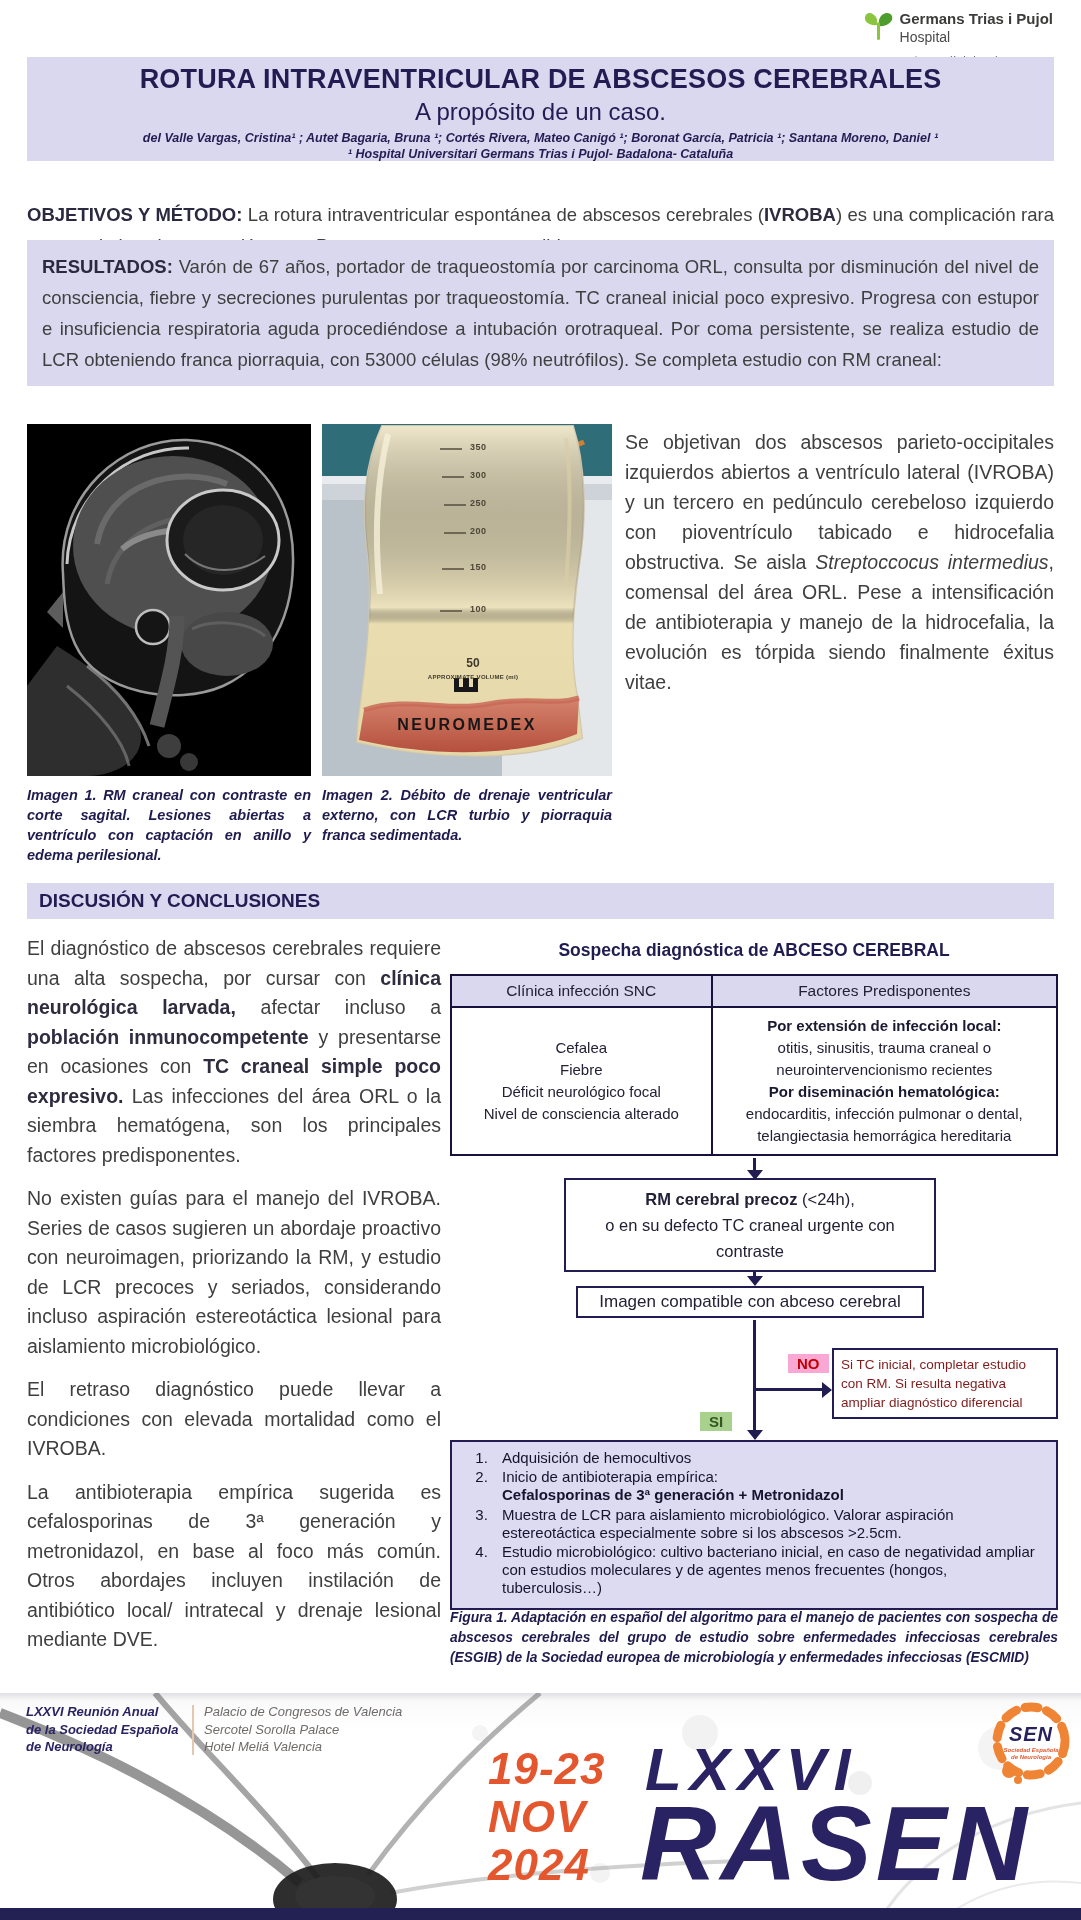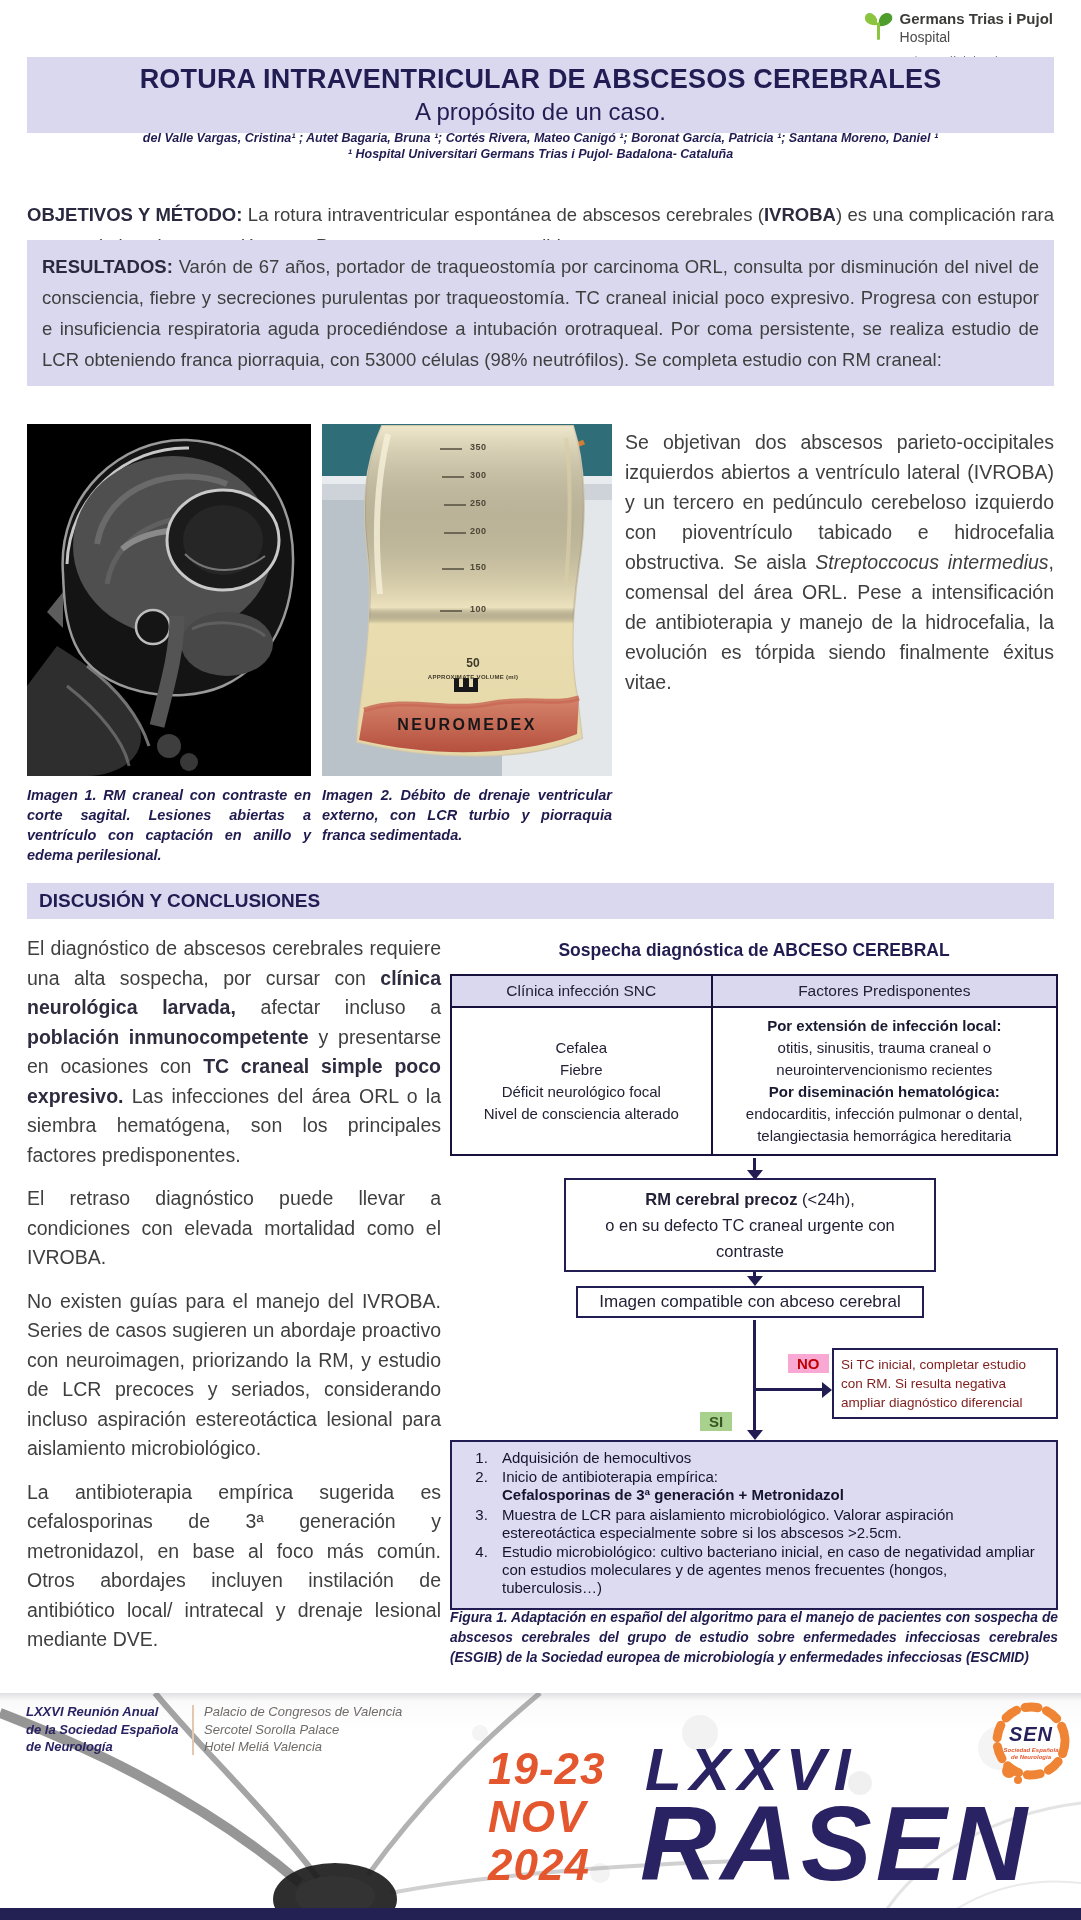--- a/index.html
+++ b/index.html
@@ -8,21 +8,21 @@
          font-family:"Liberation Sans", sans-serif; }
   .page { position:absolute; inset:0; width:1081px; height:1920px; background:#fff; }
 
   
   .hosp-logo { position:absolute; top:10px; right:28px; display:flex; gap:6px; align-items:flex-start; }
   .hosp-text .l1 { font-size:15px; font-weight:bold; color:#3b3b3a; line-height:17px; }
   .hosp-text .l2 { font-size:14px; color:#4a4a49; line-height:15px; }
   .hosp-text .l3 { font-size:9.5px; color:#4a4a49; margin-top:8px; }
 
   
-  .title-block { position:absolute; left:27px; top:57px; width:1027px; height:76px;
+  .title-block { position:absolute; left:27px; top:57px; width:1027px; height:104px;
                  background:#d9d8ef; text-align:center; padding-top:7px; }
   .main-title { font-size:27px; font-weight:600; color:#211d53; letter-spacing:.2px; }
   .sub-title  { font-size:24px; font-weight:500; color:#211d53; margin-top:3px; }
   .authors    { font-size:12.5px; font-weight:bold; font-style:italic; color:#211d53; margin-top:5px; }
   .affil      { font-size:12.5px; font-weight:bold; font-style:italic; color:#211d53; margin-top:2px; }
 
   
   .objetivos { position:absolute; left:27px; top:169px; width:1027px;
                font-size:18.5px; line-height:31px; color:#3f3f3f; text-align:justify;margin-top:30px; }
   .objetivos b, .resultados b { color:#2e2c3e; }
@@ -226,22 +226,22 @@
 
     <p class="findings"><span>Se objetivan dos abscesos parieto-occipitales izquierdos abiertos a ventrículo lateral (IVROBA) y un tercero en pedúnculo cerebeloso izquierdo con pioventrículo tabicado e hidrocefalia obstructiva. Se aisla </span><i>Streptoccocus intermedius</i><span>, comensal del área ORL. Pese a intensificación de antibioterapia y manejo de la hidrocefalia, la evolución es tórpida siendo finalmente éxitus vitae.</span></p>
   </div>
 
   <div class="disc-bar">
     <span>DISCUSIÓN Y CONCLUSIONES</span>
   </div>
 
   <div class="left-col">
     <p><span>El diagnóstico de abscesos cerebrales requiere una alta sospecha, por cursar con </span><b>clínica neurológica larvada,</b><span> afectar incluso a </span><b>población inmunocompetente</b><span> y presentarse en ocasiones con </span><b>TC craneal simple poco expresivo.</b><span> Las infecciones del área ORL o la siembra hematógena, son los principales factores predisponentes.</span></p>
+    <p>No existen guías para el manejo del IVROBA. Series de casos sugieren un abordaje proactivo con neuroimagen, priorizando la RM, y estudio de LCR precoces y seriados, considerando incluso aspiración estereotáctica lesional para aislamiento microbiológico.</p>
     <p>El retraso diagnóstico puede llevar a condiciones con elevada mortalidad como el IVROBA.</p>
-    <p>No existen guías para el manejo del IVROBA. Series de casos sugieren un abordaje proactivo con neuroimagen, priorizando la RM, y estudio de LCR precoces y seriados, considerando incluso aspiración estereotáctica lesional para aislamiento microbiológico.</p>
     <p>La antibioterapia empírica sugerida es cefalosporinas de 3ª generación y metronidazol, en base al foco más común. Otros abordajes incluyen instilación de antibiótico local/ intratecal y drenaje lesional mediante DVE.</p>
   </div>
 
   <div class="flow">
     <div class="flow-title">Sospecha diagnóstica de ABCESO CEREBRAL</div>
 
     <table class="flow-table">
       <tbody>
           <tr>
         <th class="c1">Clínica infección SNC</th>

